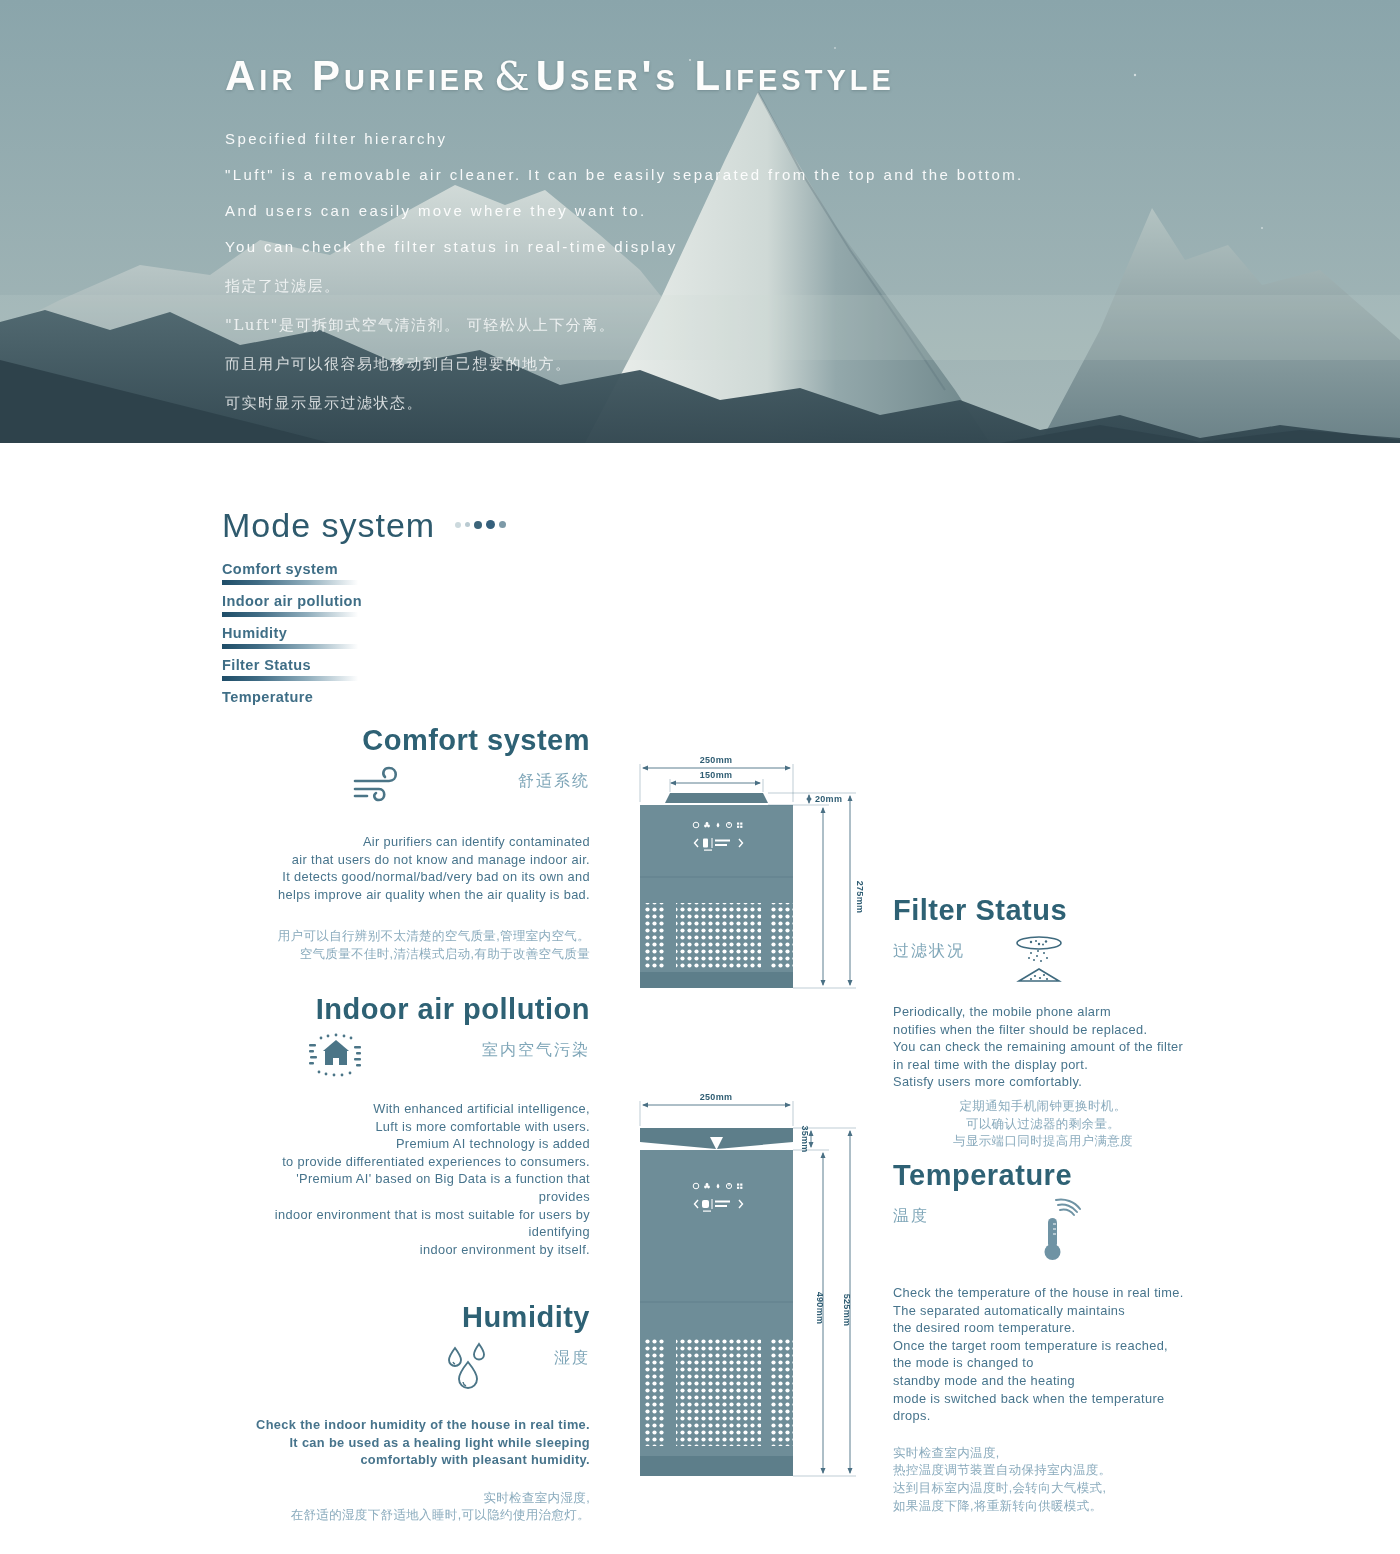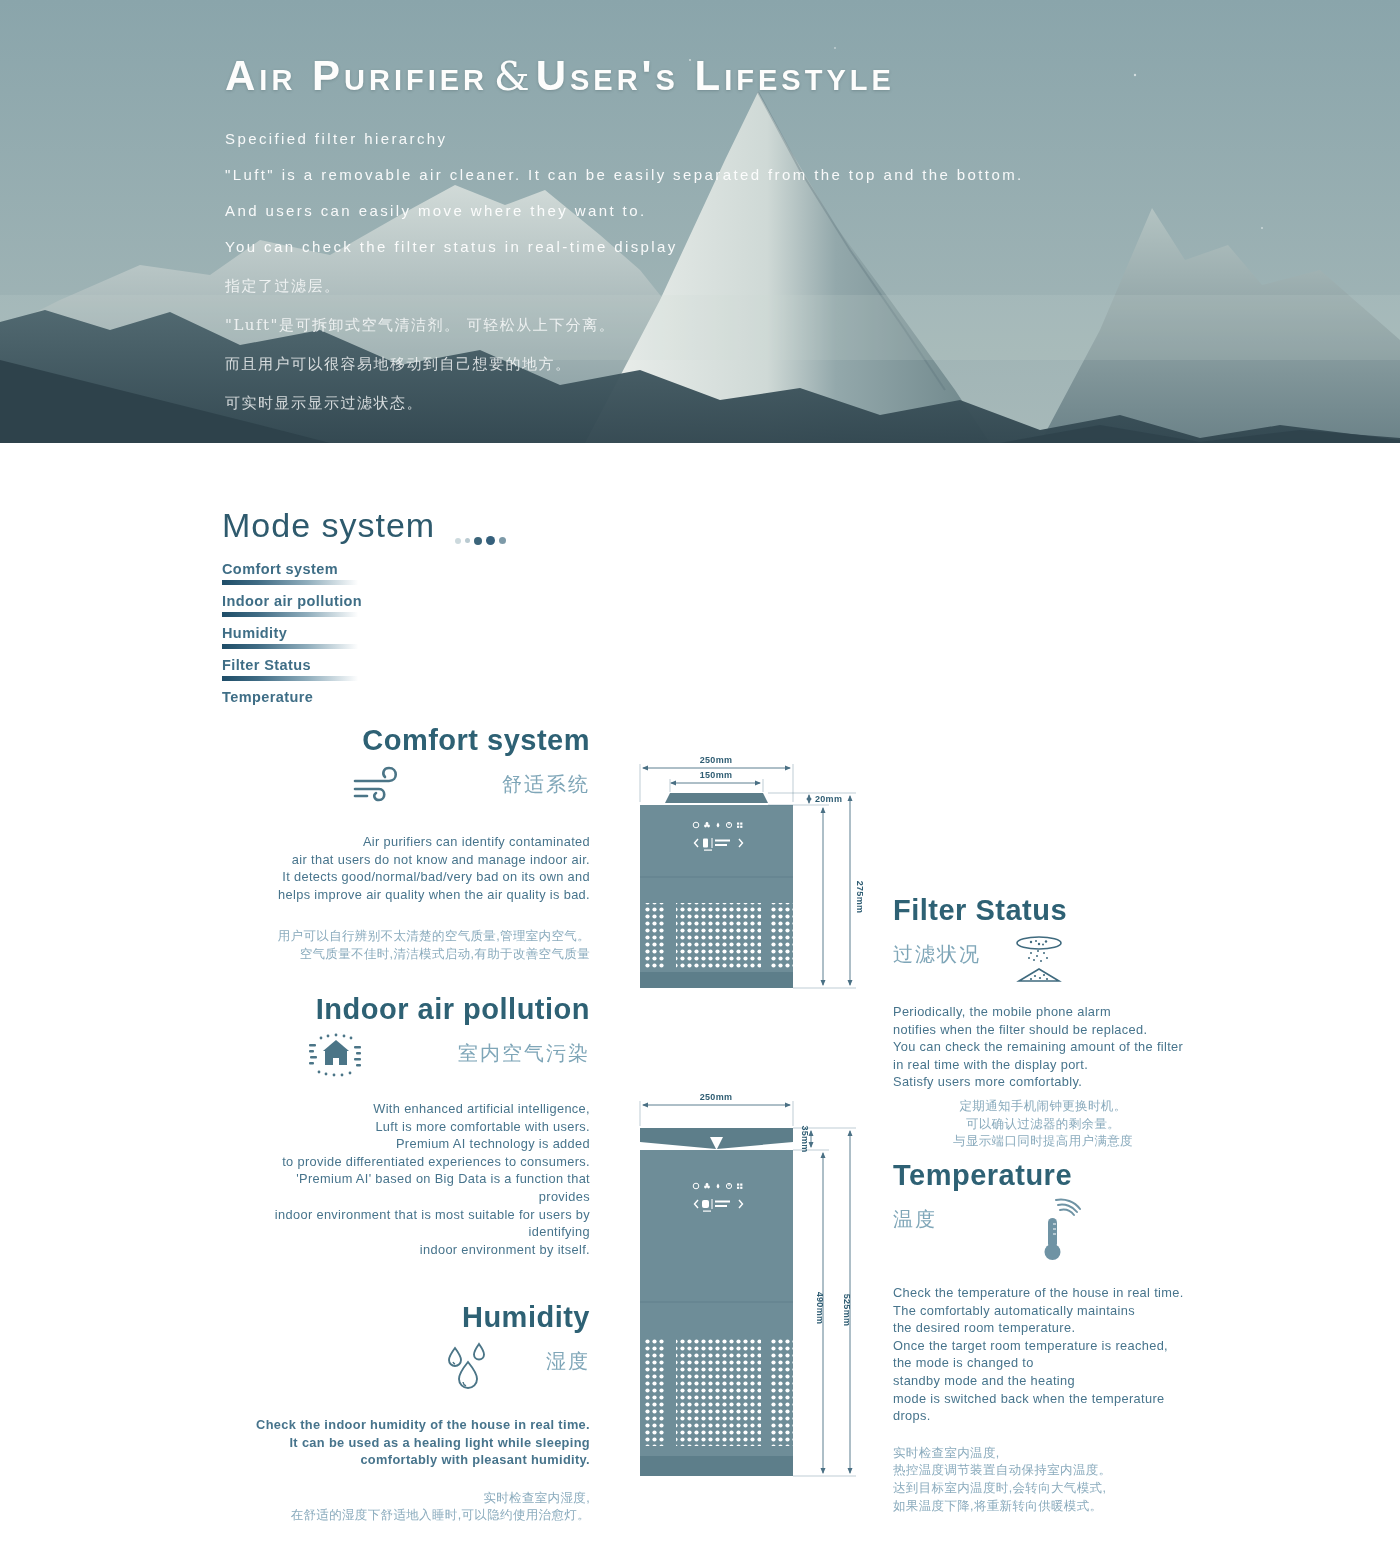--- a/index.html
+++ b/index.html
@@ -14,40 +14,40 @@
   .hero-title { margin-top:52px; font-variant:small-caps; font-weight:700; font-size:42px;
     letter-spacing:4px; color:#fdfdfc; text-shadow:0 1px 3px rgba(40,60,65,.25); white-space:nowrap; }
   .hero-title .amp { font-family:"DejaVu Serif", serif; font-weight:400; font-size:40px; letter-spacing:0; padding:0 6px; }
   .hero-en { margin-top:30px; }
   .hero-en div { font-size:15px; font-weight:400; letter-spacing:2.4px; color:rgba(255,255,255,.93); margin-bottom:19px; }
   .hero-zh { margin-top:22px; font-family:"DejaVu Serif", serif; }
   .hero-zh div { font-size:15px; letter-spacing:1.5px; color:rgba(255,255,255,.78); margin-bottom:20px; }
 
   
   .mode { position:absolute; left:222px; top:506px; width:330px; }
-  .mode-title-row { display:flex; align-items:flex-end;gap:6px; }
+  .mode-title-row { display:flex; align-items:flex-start;gap:6px; }
   .mode-title { font-size:34px; font-weight:500; color:#2e5a6d; letter-spacing:1px; }
   .mode-dots { display:flex; align-items:center; margin-left:14px; margin-top:14px; }
   .mode-dots span { border-radius:50%; display:inline-block; margin-right:4px; }
   .d1 { width:6px; height:6px; background:#ccd9dd; }
   .d2 { width:5px; height:5px; background:#b9cad1; }
   .d3 { width:8px; height:8px; background:#3c657a; }
   .d4 { width:9px; height:9px; background:#35607c; }
   .d5 { width:7px; height:7px; background:#7d9aa8; }
   .mode-list { margin-top:16px; }
   .mode-item { margin-bottom:5px; }
   .mode-item .lbl { font-size:14.5px; font-weight:700; color:#3f6e86; letter-spacing:.4px; padding-bottom:3px; }
   .mode-item .bar { width:142px; height:5px; margin-bottom:8px;
     background:linear-gradient(to right,#1e4d68 0%,#3f6b84 25%,#8fadbc 60%,rgba(255,255,255,0) 96%); }
 
   
   .sec { position:absolute; }
   .sec h3 { font-size:29px; font-weight:600; color:#2e6174; letter-spacing:.5px; }
   .sec .subrow { position:relative; height:52px; margin-top:6px; }
-  .sec .subtitle { font-size:20px; color:#7fa6b8; letter-spacing:2px; padding-top:8px; }
+  .sec .subtitle { font-size:16px; color:#7fa6b8; letter-spacing:2px; padding-top:8px; }
   .sec .icon { position:absolute; }
   .para div { font-size:12.8px; line-height:17.6px; letter-spacing:.35px; color:#47748c; }
   .para.zh div { font-size:12.5px; line-height:17.6px; color:#8aabbd; }
   .left-col { width:345px; text-align:right; }
   .right-col { width:300px; text-align:left; }
 
   .sec-comfort { left:245px; top:724px; }
   .sec-comfort .icon { left:108px; top:2px; }
   .sec-comfort .para.en { margin-top:18px; }
   .sec-comfort .para.zh { margin-top:25px; }
@@ -326,21 +326,21 @@
         </g>
         <g stroke="#ffffff" stroke-width="1">
           <line x1="15" y1="26" x2="18" y2="26"></line>
             <line x1="15" y1="31" x2="18" y2="31"></line>
             <line x1="15" y1="36" x2="18" y2="36"></line>
         </g>
       </svg>
     </div>
     <div class="para en">
       <div>Check the temperature of the house in real time.</div>
-      <div>The comfortably automatically maintains</div>
+      <div>The separated automatically maintains</div>
       <div>the desired room temperature.</div>
       <div>Once the target room temperature is reached,</div>
       <div>the mode is changed to</div>
       <div>standby mode and the heating</div>
       <div>mode is switched back when the temperature drops.</div>
     </div>
     <div class="para zh">
       <div>实时检查室内温度,</div>
       <div>热控温度调节装置自动保持室内温度。</div>
       <div>达到目标室内温度时,会转向大气模式,</div>

